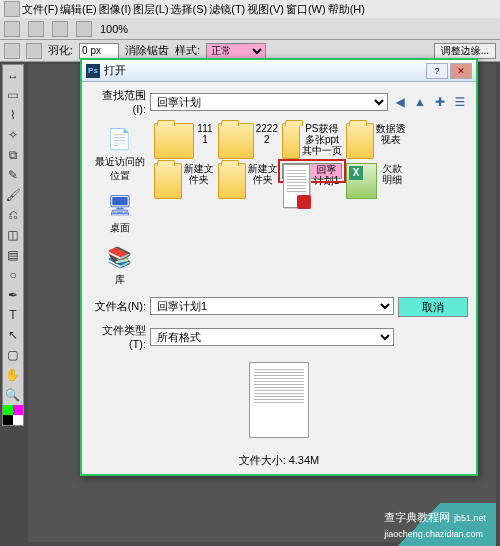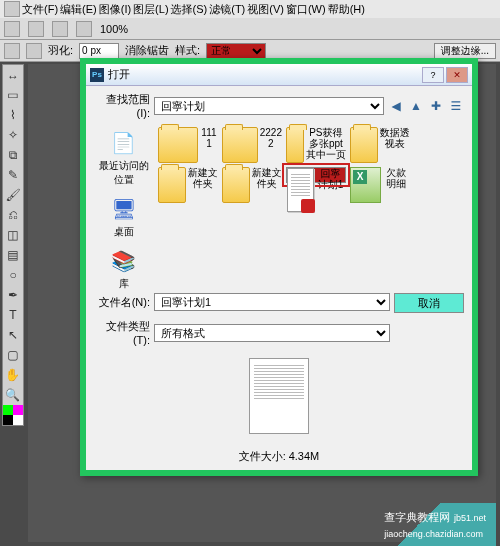--- a/index.html
+++ b/index.html
@@ -3,26 +3,26 @@
 <meta charset="utf-8">
 <style>
 *{box-sizing:border-box;margin:0;padding:0;font-family:"Microsoft YaHei",SimSun,sans-serif;font-size:11px}
 body{background:#4a4a4a;width:500px;height:546px;overflow:hidden;position:relative}
 .menubar{background:#e8e8e8;height:18px;display:flex;align-items:center;padding:0 4px;gap:2px}
 .menubar span{cursor:pointer}
 .opts{background:#dcdcdc;height:22px;border-bottom:1px solid #999;display:flex;align-items:center;padding:0 4px;gap:8px}
 .opts2{background:#dcdcdc;height:22px;border-bottom:1px solid #999;display:flex;align-items:center;padding:0 4px;gap:6px}
 .ico{width:16px;height:16px;background:#ccc;border:1px solid #999;display:inline-block}
 .inp{height:16px;border:1px solid #888;background:#fff;padding:0 2px;font-size:10px}
-.sel{height:16px;border:1px solid #888;background:#b91c1c;font-size:10px}
+.sel{height:16px;border:1px solid #888;background:#f9a8d4;font-size:10px}
 .btn-s{height:16px;border:1px solid #888;background:#eee;padding:0 6px;font-size:10px}
 .toolbox{position:absolute;left:2px;top:64px;width:22px;background:#d0d0d0;border:1px solid #888}
 .tool{width:20px;height:20px;border:1px solid transparent;display:flex;align-items:center;justify-content:center;font-size:12px;color:#333}
 .canvas{position:absolute;left:28px;top:64px;right:4px;bottom:4px;background:#555}
-.dialog{position:absolute;left:80px;top:58px;width:398px;height:418px;background:#f0f0f0;border:6px solid #22c55e;box-shadow:2px 2px 8px rgba(0,0,0,.4)}
+.dialog{position:absolute;left:80px;top:58px;width:398px;height:418px;background:#f0f0f0;border:2px solid #22c55e;box-shadow:2px 2px 8px rgba(0,0,0,.4)}
 .titlebar{height:22px;background:linear-gradient(#fff,#d6e5f5);display:flex;align-items:center;padding:0 4px;justify-content:space-between;border-bottom:1px solid #aac}
 .titlebar .l{display:flex;align-items:center;gap:4px}
 .ps-ico{width:14px;height:14px;background:#1a3a5c;color:#6cf;font-size:8px;font-weight:bold;display:flex;align-items:center;justify-content:center}
 .winbtns{display:flex;gap:2px}
 .winbtn{width:22px;height:16px;border:1px solid #aac;background:#e8f0f8;display:flex;align-items:center;justify-content:center;font-size:9px}
 .winbtn.cl{background:#d98;color:#800}
 .dlg-body{padding:6px 8px;display:flex;flex-direction:column;height:calc(100% - 22px)}
 .row{display:flex;align-items:center;gap:4px;margin-bottom:4px}
 .lbl{width:56px;text-align:right;font-size:11px}
 .look-sel{flex:1;height:18px;border:1px solid #888;background:#fff;font-size:11px;padding:0 2px}

